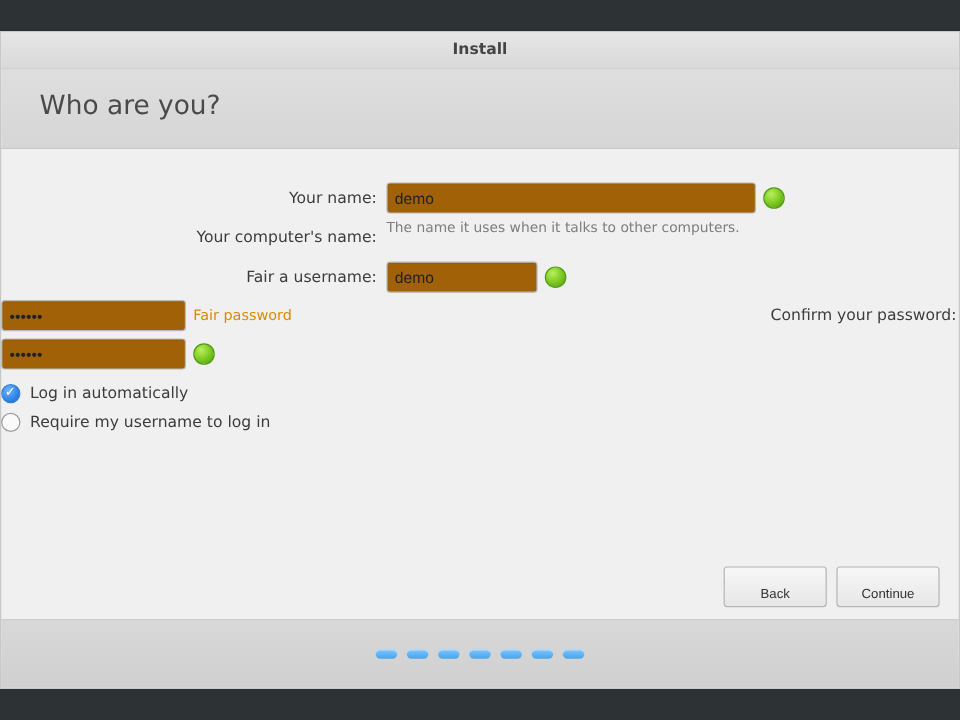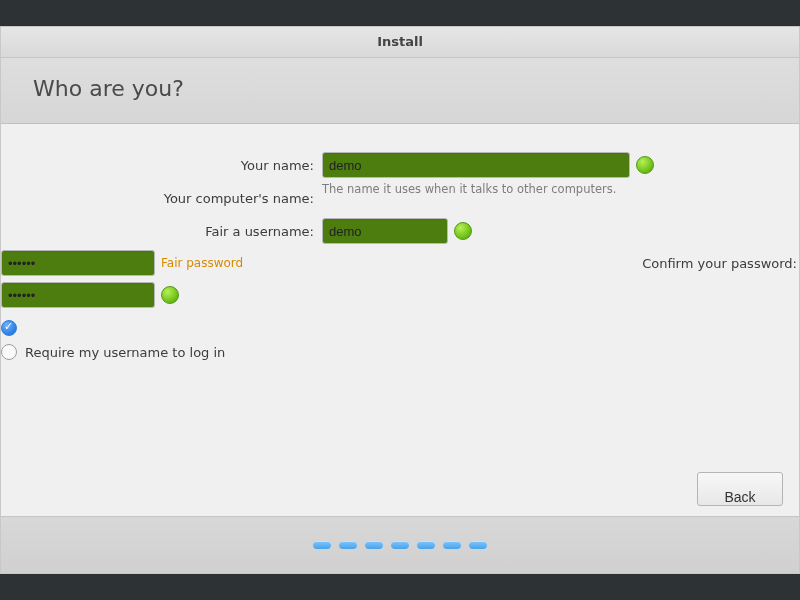--- a/index.html
+++ b/index.html
@@ -67,21 +67,21 @@
     display: flex;
     align-items: center;
     gap: 6px;
     min-height: 26px;
   }
   input[type=text], input[type=password] {
     height: 24px;
     padding: 0 6px;
     border: 1px solid #b8b8b8;
     border-radius: 3px;
-    background: #4d7c0f;
+    background: #a16207;
     font-size: 13px;
     color: #222;
     box-shadow: inset 0 1px 1px rgba(0,0,0,0.06);
   }
   .w-long  { width: 294px; }
   .w-med   { width: 140px; }
   .w-short { width: 140px; }
   .w-user  { width: 112px; }
   .focused {
     color: #1a6fd6;
@@ -144,21 +144,21 @@
     display: flex;
     gap: 8px;
   }
   .btn {
     min-width: 86px;
     height: 26px;
     padding: 16px 14px;
     border: 1px solid #b5b5b5;
     border-radius: 3px;
     background: linear-gradient(#f7f7f7, #e7e7e7);
-    font-size: 14px;
+    font-size: 11px;
     color: #333;
     cursor: pointer;
     margin-top: 12px;
   }
   .footer {
     height: 56px;
     background: linear-gradient(#d8d8d8, #d0d0d0);
     border-top: 1px solid #c5c5c5;
     display: flex;
     align-items: center;
@@ -210,31 +210,33 @@
       <div class="lab">Confirm your password:</div>
       <div class="val">
         <input type="text" class="w-short" value="••••••" style="">
         <span class="ok-dot"></span>
       </div>
 
       <div></div>
       <div class="val" style="flex-direction:column; align-items:flex-start; gap:4px; padding-top:4px;">
         <label class="radio-row">
           <span class="radio checked"></span>
+          <span>Log in automatically</span>
         </label>
         <label class="radio-row">
           <span class="radio"></span>
           <span>Require my username to log in</span>
         </label>
       </div>
 
     </div>
 
     <div class="buttons">
       <button class="btn">Back</button>
+      <button class="btn">Continue</button>
     </div>
   </div>
 
   <div class="footer">
     <span class="pill"></span>
     <span class="pill"></span>
     <span class="pill"></span>
     <span class="pill"></span>
     <span class="pill"></span>
     <span class="pill"></span>

